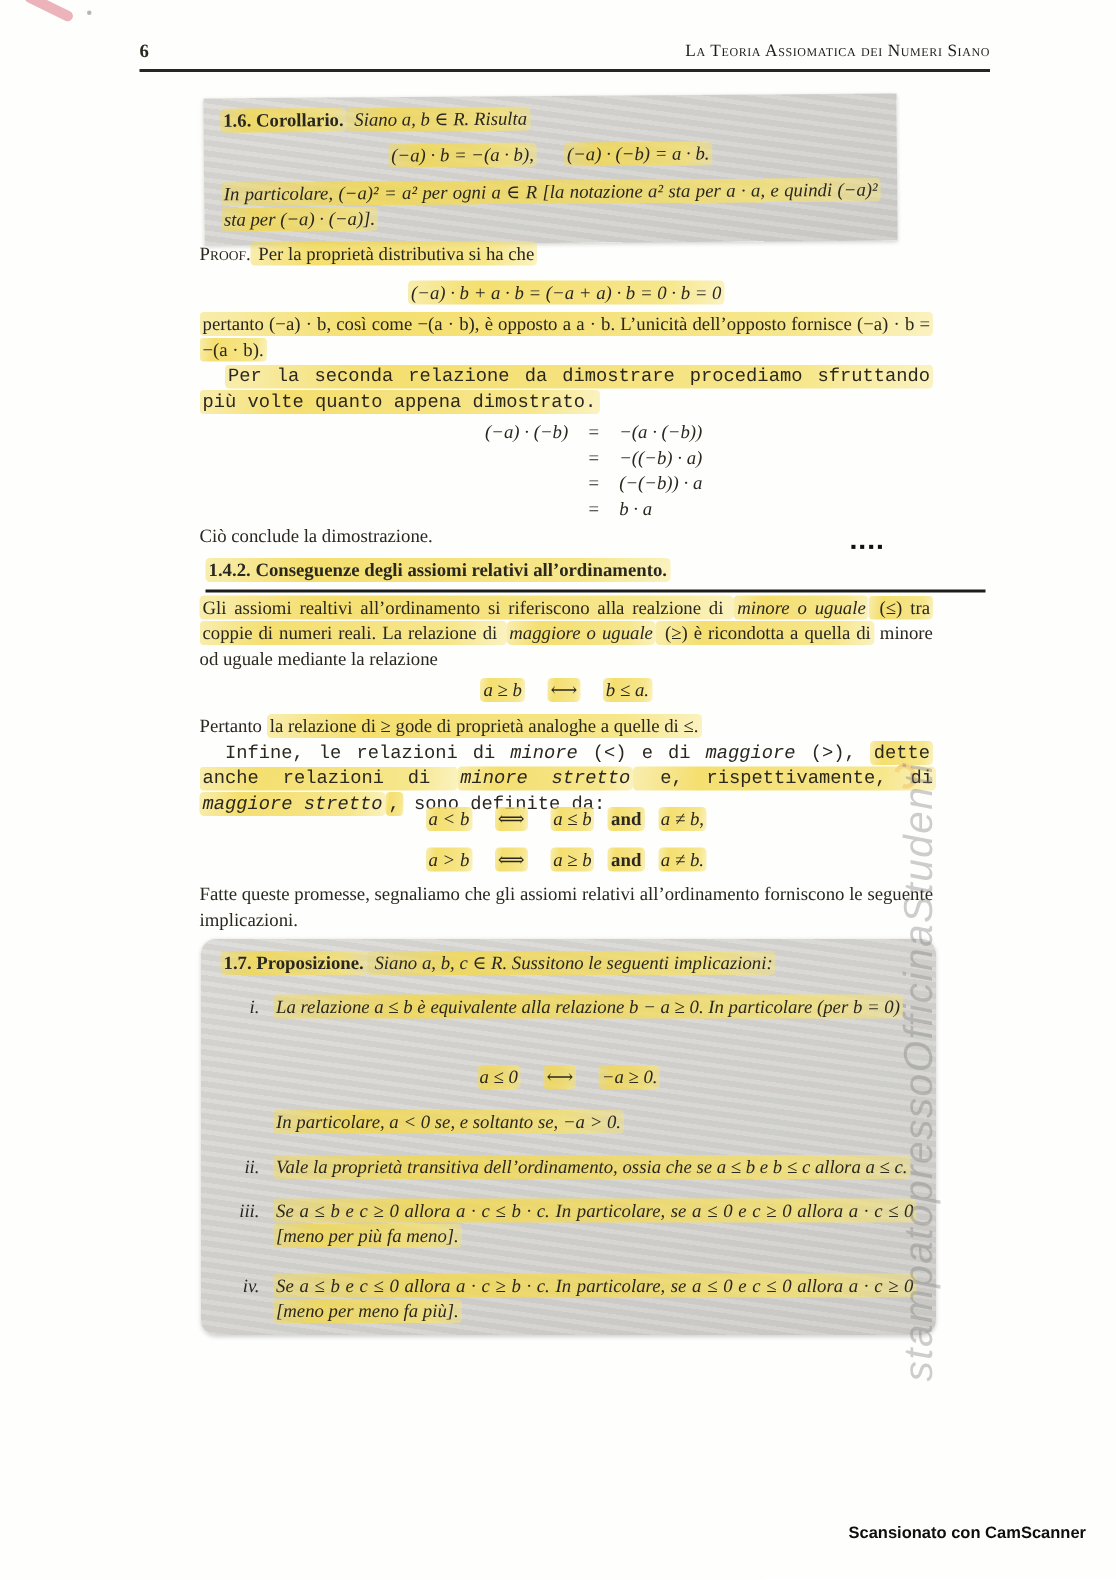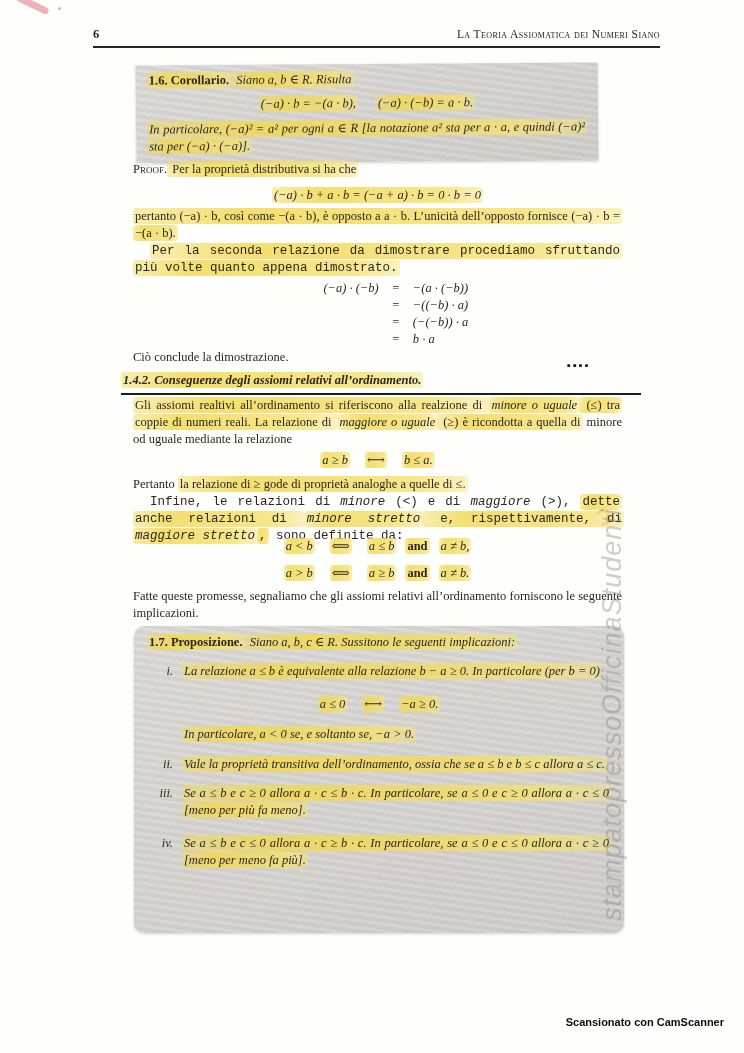--- a/index.html
+++ b/index.html
@@ -35,32 +35,32 @@
   .pagenum{font-weight:bold; font-size:12.5px;}
   .runtitle{font-variant:small-caps; font-size:11.5px; letter-spacing:.4px; color:#1e1c19;}
   .graybox{
     background:
       repeating-linear-gradient(8deg, rgba(255,255,255,.06) 0 3px, rgba(0,0,0,.035) 3px 7px),
       linear-gradient(158deg,#dcdbd7 0%,#d6d5d1 55%,#cfceca 100%);
     box-shadow:0 1px 3px rgba(0,0,0,.18);
   }
   .corbox{left:136px; top:64px; width:462px; height:98px; padding:7px 11px;
           transform:rotate(-.4deg); box-sizing:border-box;}
-  .propbox{left:134px; top:626px; width:490px; height:307px; padding:8px 13px;
+  .propbox{left:134px; top:626px; width:490px; height:264px; padding:8px 13px;
            border-radius:10px; box-sizing:border-box;}
   .col{left:133px; width:489px;}
   .eqwrap{text-align:center; padding-right:46px;}
   .eqtable{display:inline-block;}
   .eqrow{display:flex; line-height:17px; font-style:italic;}
   .eqlhs{width:92px; text-align:right;}
   .eqsign{width:34px; text-align:center; font-style:normal;}
   .eqrhs{text-align:left;}
   .qed{left:567px; top:357px; font-size:11px; letter-spacing:2px; color:#111;}
-  .h142{left:121px; top:372px; width:520px; font-weight:bold;
-        border-bottom:2.5px solid #1c1c1c; padding-bottom:4px;font-style:italic;}
+  .h142{left:137px; top:372px; width:520px; font-weight:bold;
+        border-bottom:2.5px solid #1c1c1c; padding-bottom:4px;}
   .prop-item{display:flex; margin-top:12px;}
   .prop-marker{width:26px; text-align:right; margin-right:9px; font-style:italic; flex:none;}
   .prop-text{flex:1; text-align:justify; font-style:italic;}
   .watermark{
     left:604px; top:921px; width:393px;
     transform:rotate(-90deg); transform-origin:0 0;
     font-family:"Liberation Sans","DejaVu Sans",sans-serif;
     font-style:italic; font-size:27px; letter-spacing:1px;
     color:rgba(125,125,125,.38); white-space:nowrap;
   }
@@ -142,21 +142,21 @@
   <div class="abs col just" style="top:588px;"><span>Fatte queste promesse, segnaliamo che gli assiomi relativi all’ordinamento forniscono le seguente implicazioni.</span></div>
 
   <div class="abs graybox propbox">
     <div><span class="b hl">1.7. Proposizione.</span><span class="it hl"> Siano a, b, c ∈ R. Sussitono le seguenti implicazioni:</span></div>
 
     <div class="prop-item">
       <span class="prop-marker">i.</span>
       <span class="prop-text"><span class="hl">La relazione a ≤ b è equivalente alla relazione b − a ≥ 0. In particolare (per b = 0)</span></span>
     </div>
 
-    <div class="formula" style="margin-top:16px;"><span class="mth hl">a ≤ 0</span><span class="mth hl arw">⟷</span><span class="mth hl">−a ≥ 0.</span></div>
+    <div class="formula" style="margin-top:30px;"><span class="mth hl">a ≤ 0</span><span class="mth hl arw">⟷</span><span class="mth hl">−a ≥ 0.</span></div>
 
     <div class="it" style="margin-top:13px; margin-left:35px;"><span class="it hl">In particolare, a &lt; 0 se, e soltanto se, −a &gt; 0.</span></div>
 
     <div class="prop-item" style="margin-top:13px;">
       <span class="prop-marker">ii.</span>
       <span class="prop-text"><span class="hl">Vale la proprietà transitiva dell’ordinamento, ossia che se a ≤ b e b ≤ c allora a ≤ c.</span></span>
     </div>
 
     <div class="prop-item">
       <span class="prop-marker">iii.</span>

